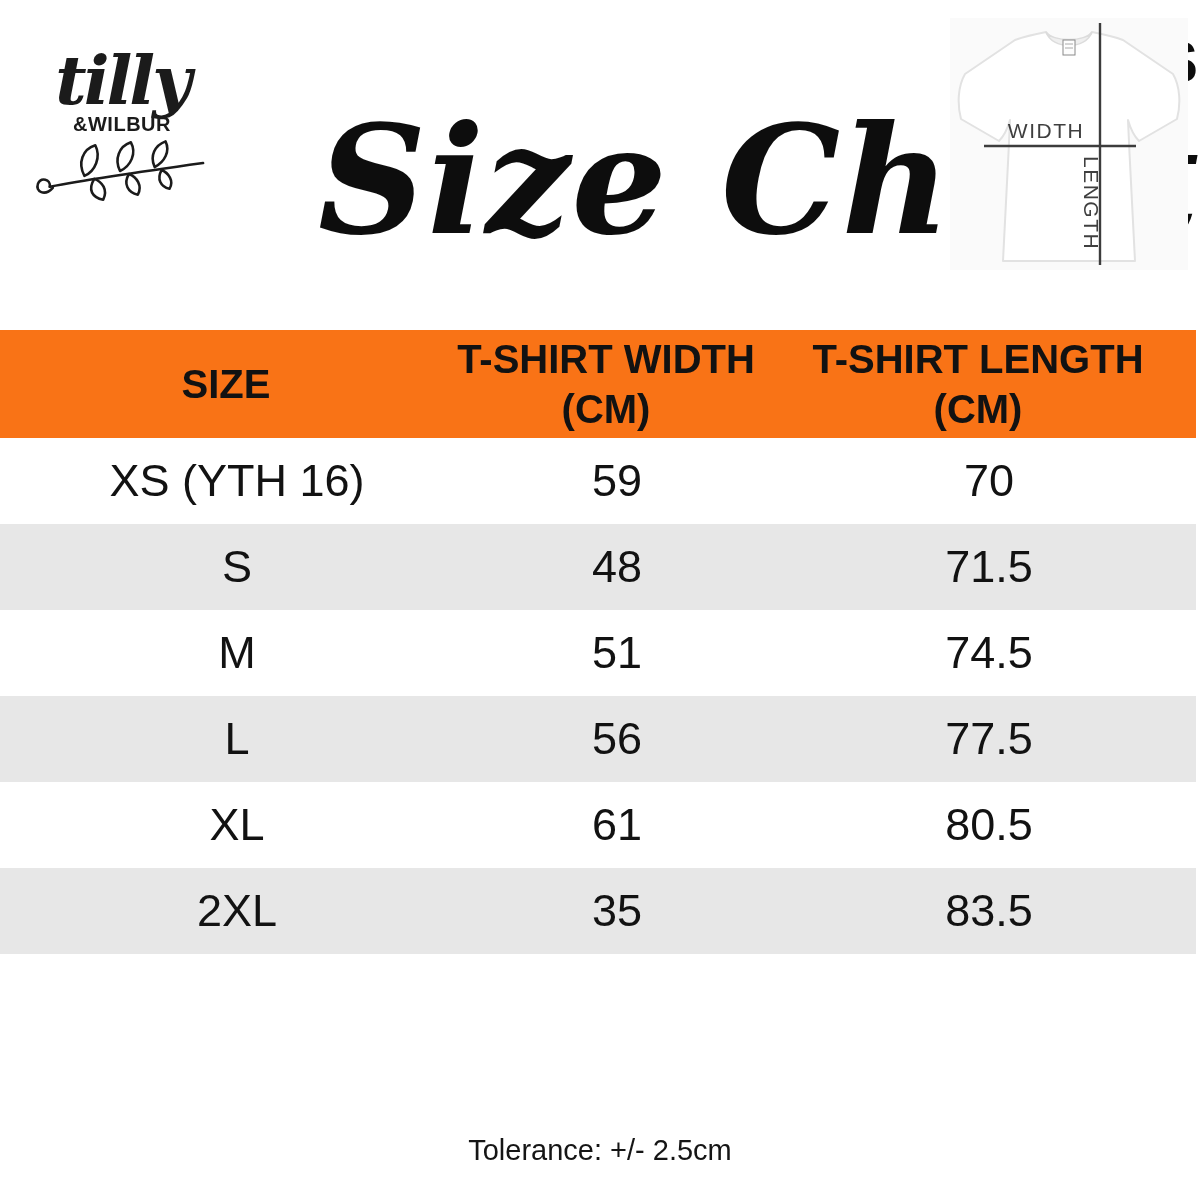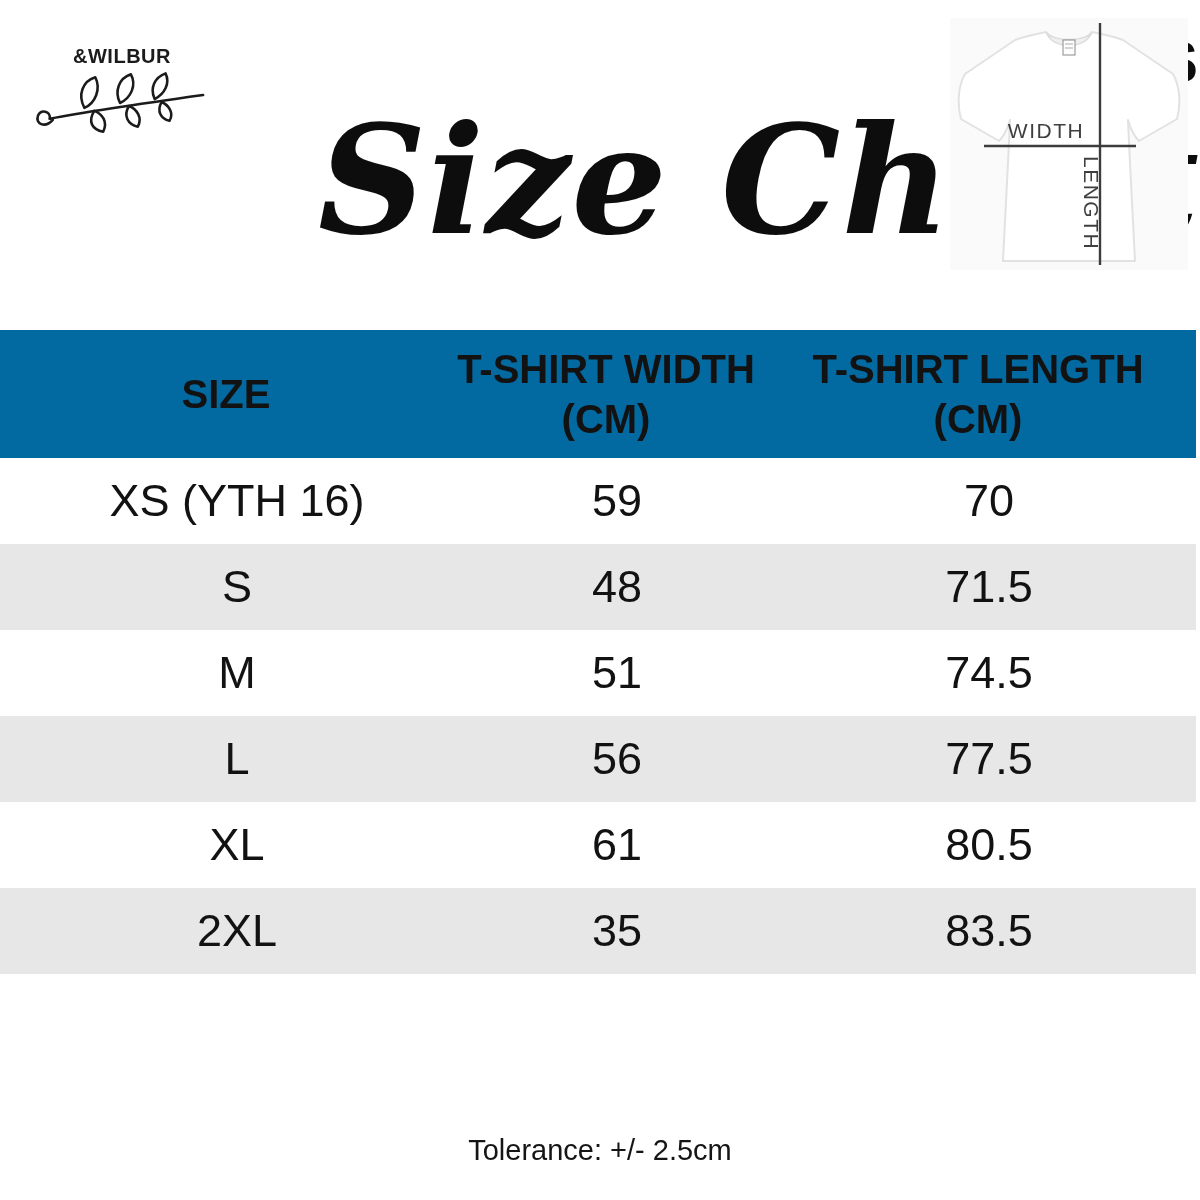--- a/index.html
+++ b/index.html
@@ -25,37 +25,38 @@
   .title-script{
     font-family:"DejaVu Serif",serif;font-style:italic;font-weight:bold;
     font-size:150px;line-height:1.05;letter-spacing:1px;margin-top:8px;color:#0d0d0d;
   }
   
   .shirt{position:absolute;left:950px;top:18px;}
   .shirt text{font-family:"Liberation Sans",sans-serif;font-weight:400;}
   
   .size-table{position:absolute;left:0;top:330px;width:1196px;}
   .trow{display:grid;grid-template-columns:452px 308px 436px;align-items:center;}
-  .trow.head{height:128px;background:#0369a1;}
+  .trow.head{height:108px;background:#f97316;}
   .trow.row{height:86px;padding-left:11px;}
   .trow.row.alt{background:#e7e7e7;}
   .tcell{display:flex;justify-content:center;align-items:center;text-align:center;}
   .th{font-size:40px;font-weight:700;line-height:1.25;color:#121212;}
   .th .wrap{display:inline-block;max-width:345px;}
   .td{font-size:45px;font-weight:400;color:#121212;}
   
   .tolerance{
     position:absolute;left:0;top:1134px;width:1200px;text-align:center;
     font-size:29px;font-weight:400;color:#151515;
   }
 </style>
 </head>
 <body>
 
 <div class="logo">
+  <div class="logo-script">tilly</div>
   <div class="logo-caps">&amp;WILBUR</div>
   <svg class="logo-branch" width="178" height="62" viewBox="0 0 180 62" aria-hidden="true">
     <g fill="none" stroke="#1b1b1b" stroke-width="2.6" stroke-linecap="round" stroke-linejoin="round">
       <path d="M20,48 C12,57 2,52 5,44 C8,37 18,39 17,47"></path>
       <path d="M17,47 C48,41 100,33 172,23"></path>
       <path d="M52,36 C45,23 50,9 63,5 C69,17 63,31 52,36 Z"></path>
       <path d="M88,31 C82,19 87,6 99,2 C105,13 99,26 88,31 Z"></path>
       <path d="M123,27 C118,16 123,5 134,1 C139,11 133,22 123,27 Z"></path>
       <path d="M62,39 C55,50 60,58 71,60 C76,50 70,42 62,39 Z"></path>
       <path d="M97,34 C91,44 96,53 106,55 C111,46 105,37 97,34 Z"></path>

